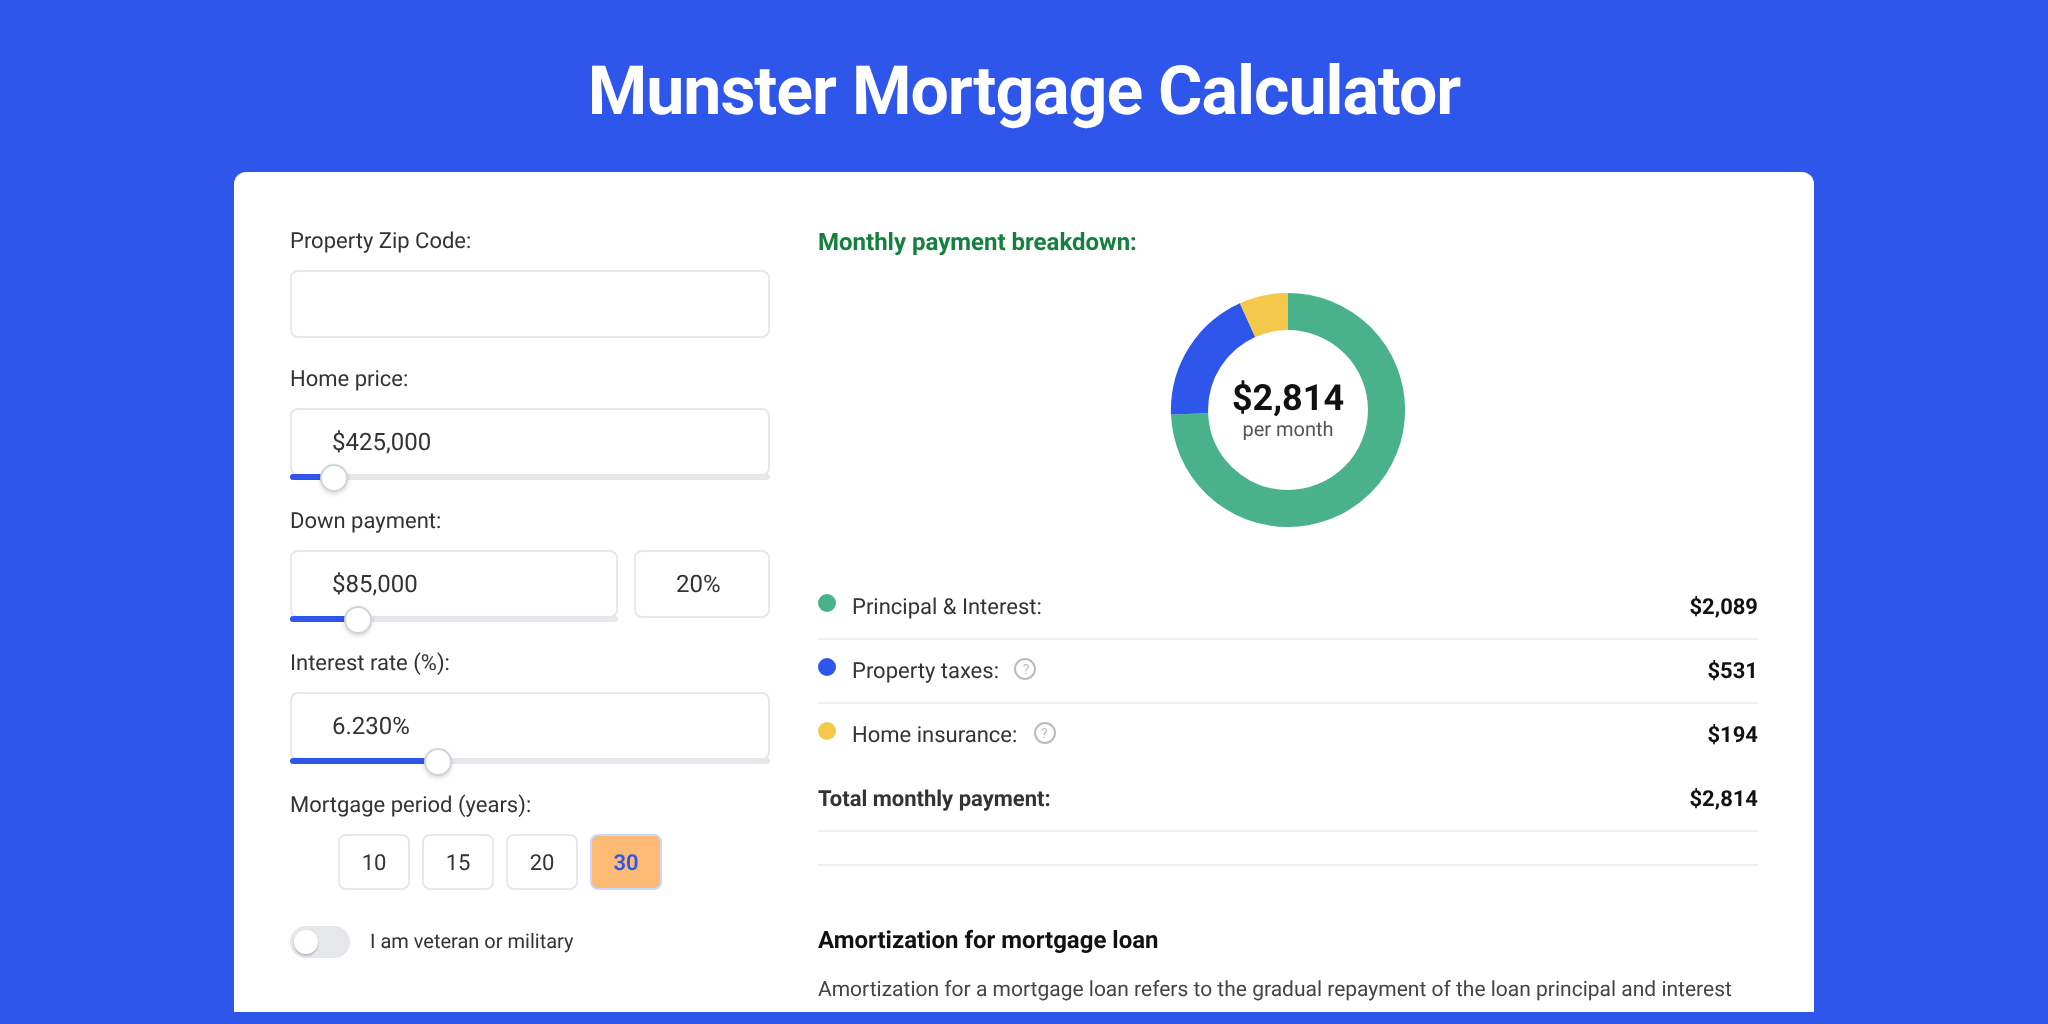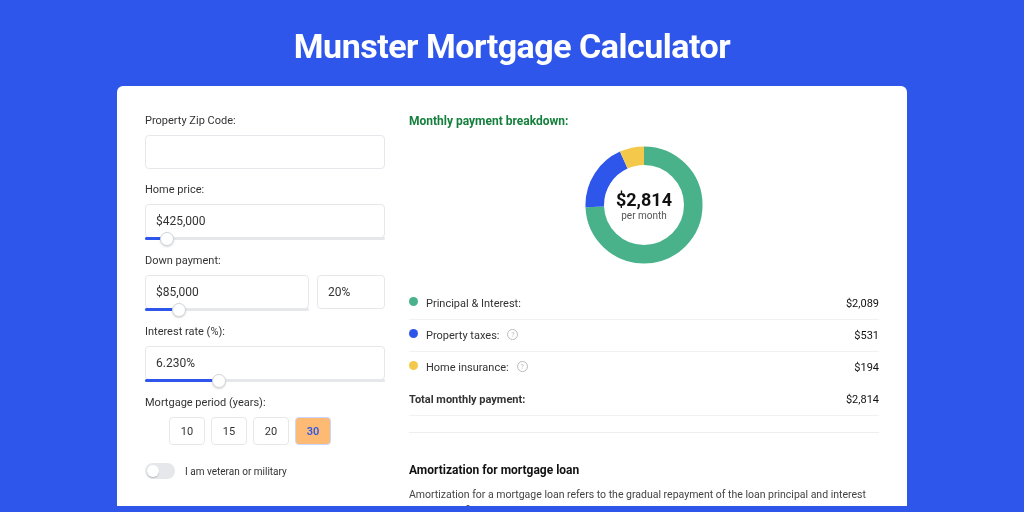--- a/index.html
+++ b/index.html
@@ -17,21 +17,21 @@
     overflow: hidden;
   }
   .left-col { width: 240px; flex: 0 0 240px; }
   .right-col { flex: 1; }
   .field-label { font-size: 11px; color: #333; margin-bottom: 8px; display: block; }
   .text-input {
     width: 100%;
     height: 34px;
     border: 1px solid #e5e7eb;
     border-radius: 4px;
-    padding: 0 10px;
+    padding: 0 20px;
     font-size: 12px;
     color: #333;
     background: #fff;
   }
   .field-group { margin-bottom: 14px; position: relative; }
   .slider-track {
     position: relative;
     height: 3px;
     background: #e5e7eb;
     border-radius: 2px;
@@ -84,21 +84,21 @@
     display: flex; align-items: center; justify-content: space-between;
     padding: 9px 0; border-bottom: 1px solid #f1f1f1; font-size: 11px; color: #333;
   }
   .legend-row:last-of-type { border-bottom: none; }
   .legend-left { display: flex; align-items: flex-start; gap: 8px; }
   .dot { width: 9px; height: 9px; border-radius: 50%; display: inline-block; }
   .info-icon {
     width: 11px; height: 11px; border-radius: 50%; border: 1px solid #bbb; display: inline-flex;
     align-items: center; justify-content: center; font-size: 7px; color: #bbb;
   }
-  .legend-val { font-weight: 400; color: #111; }
+  .legend-val { font-weight: 700; color: #111; }
   .total-row { font-weight: 700; padding-top: 10px; }
   .amort-box { border-top: 1px solid #eee; margin-top: 16px; padding-top: 30px; }
   .amort-title { font-size: 12px; font-weight: 700; color: #111; margin-bottom: 10px; }
   .amort-text { font-size: 10.5px; color: #444; line-height: 1.5; }
 </style>
 </head>
 <body>
 
 <h1 class="page-title">Munster Mortgage Calculator</h1>
 

